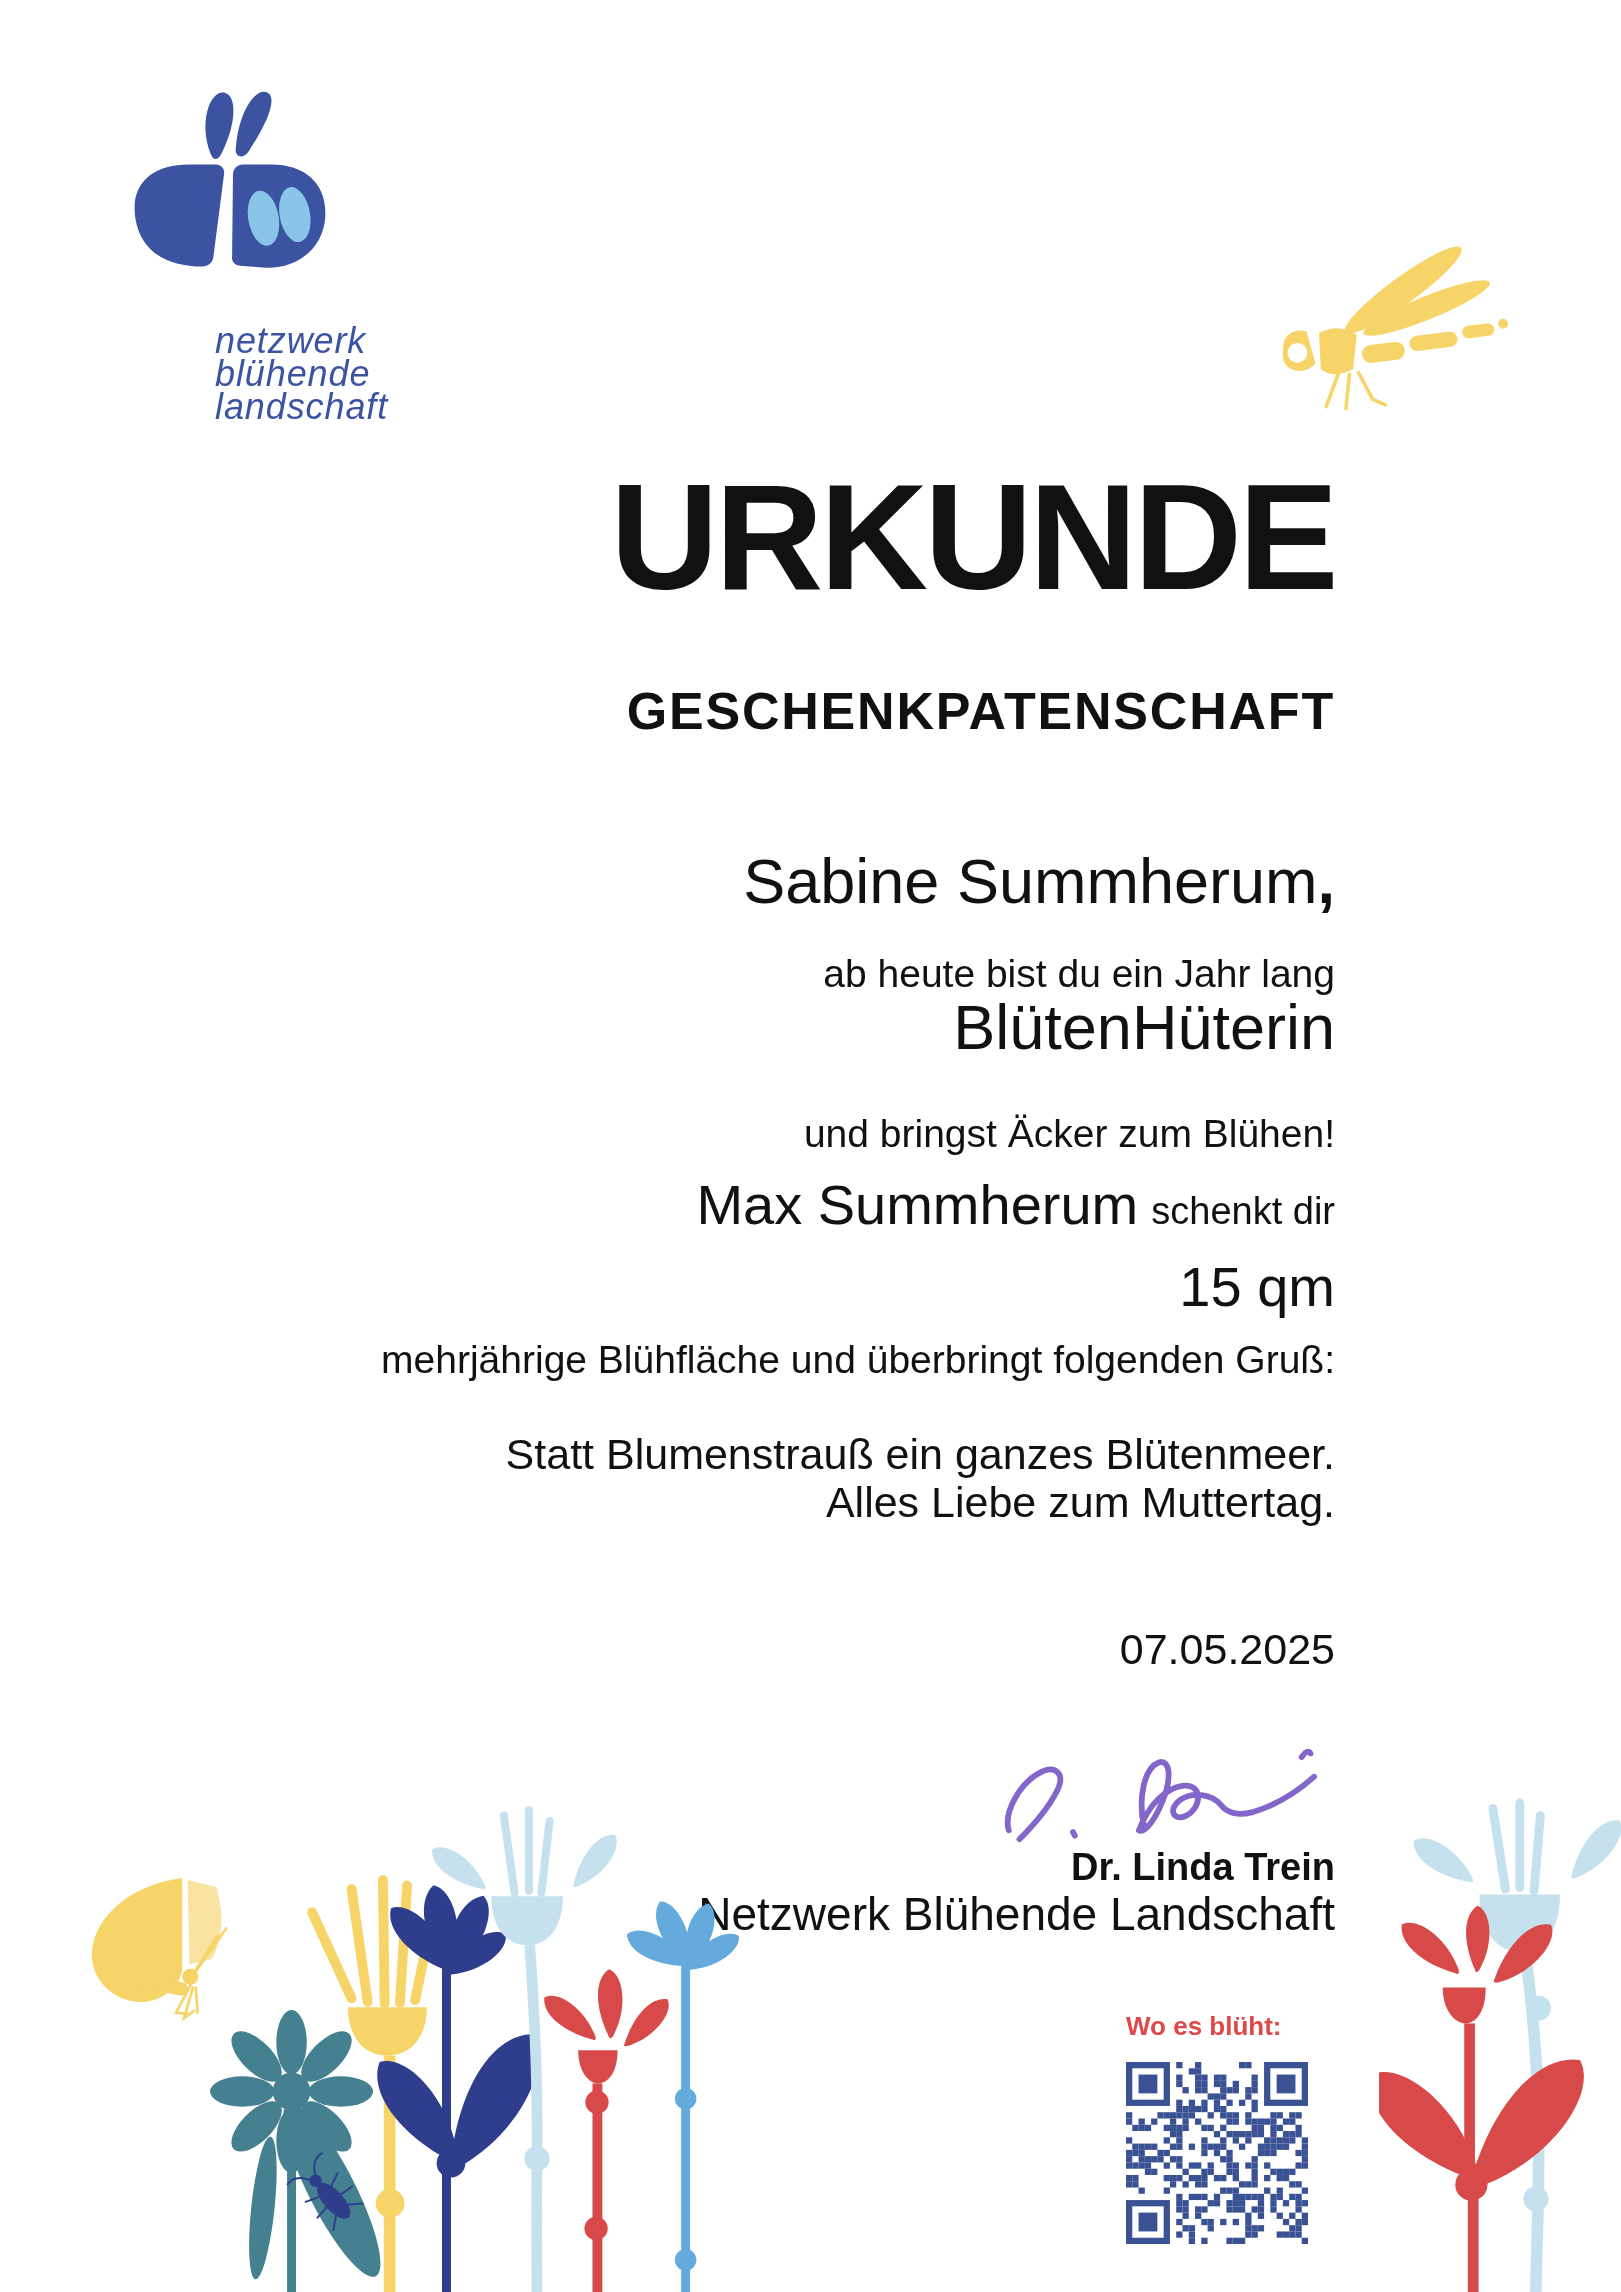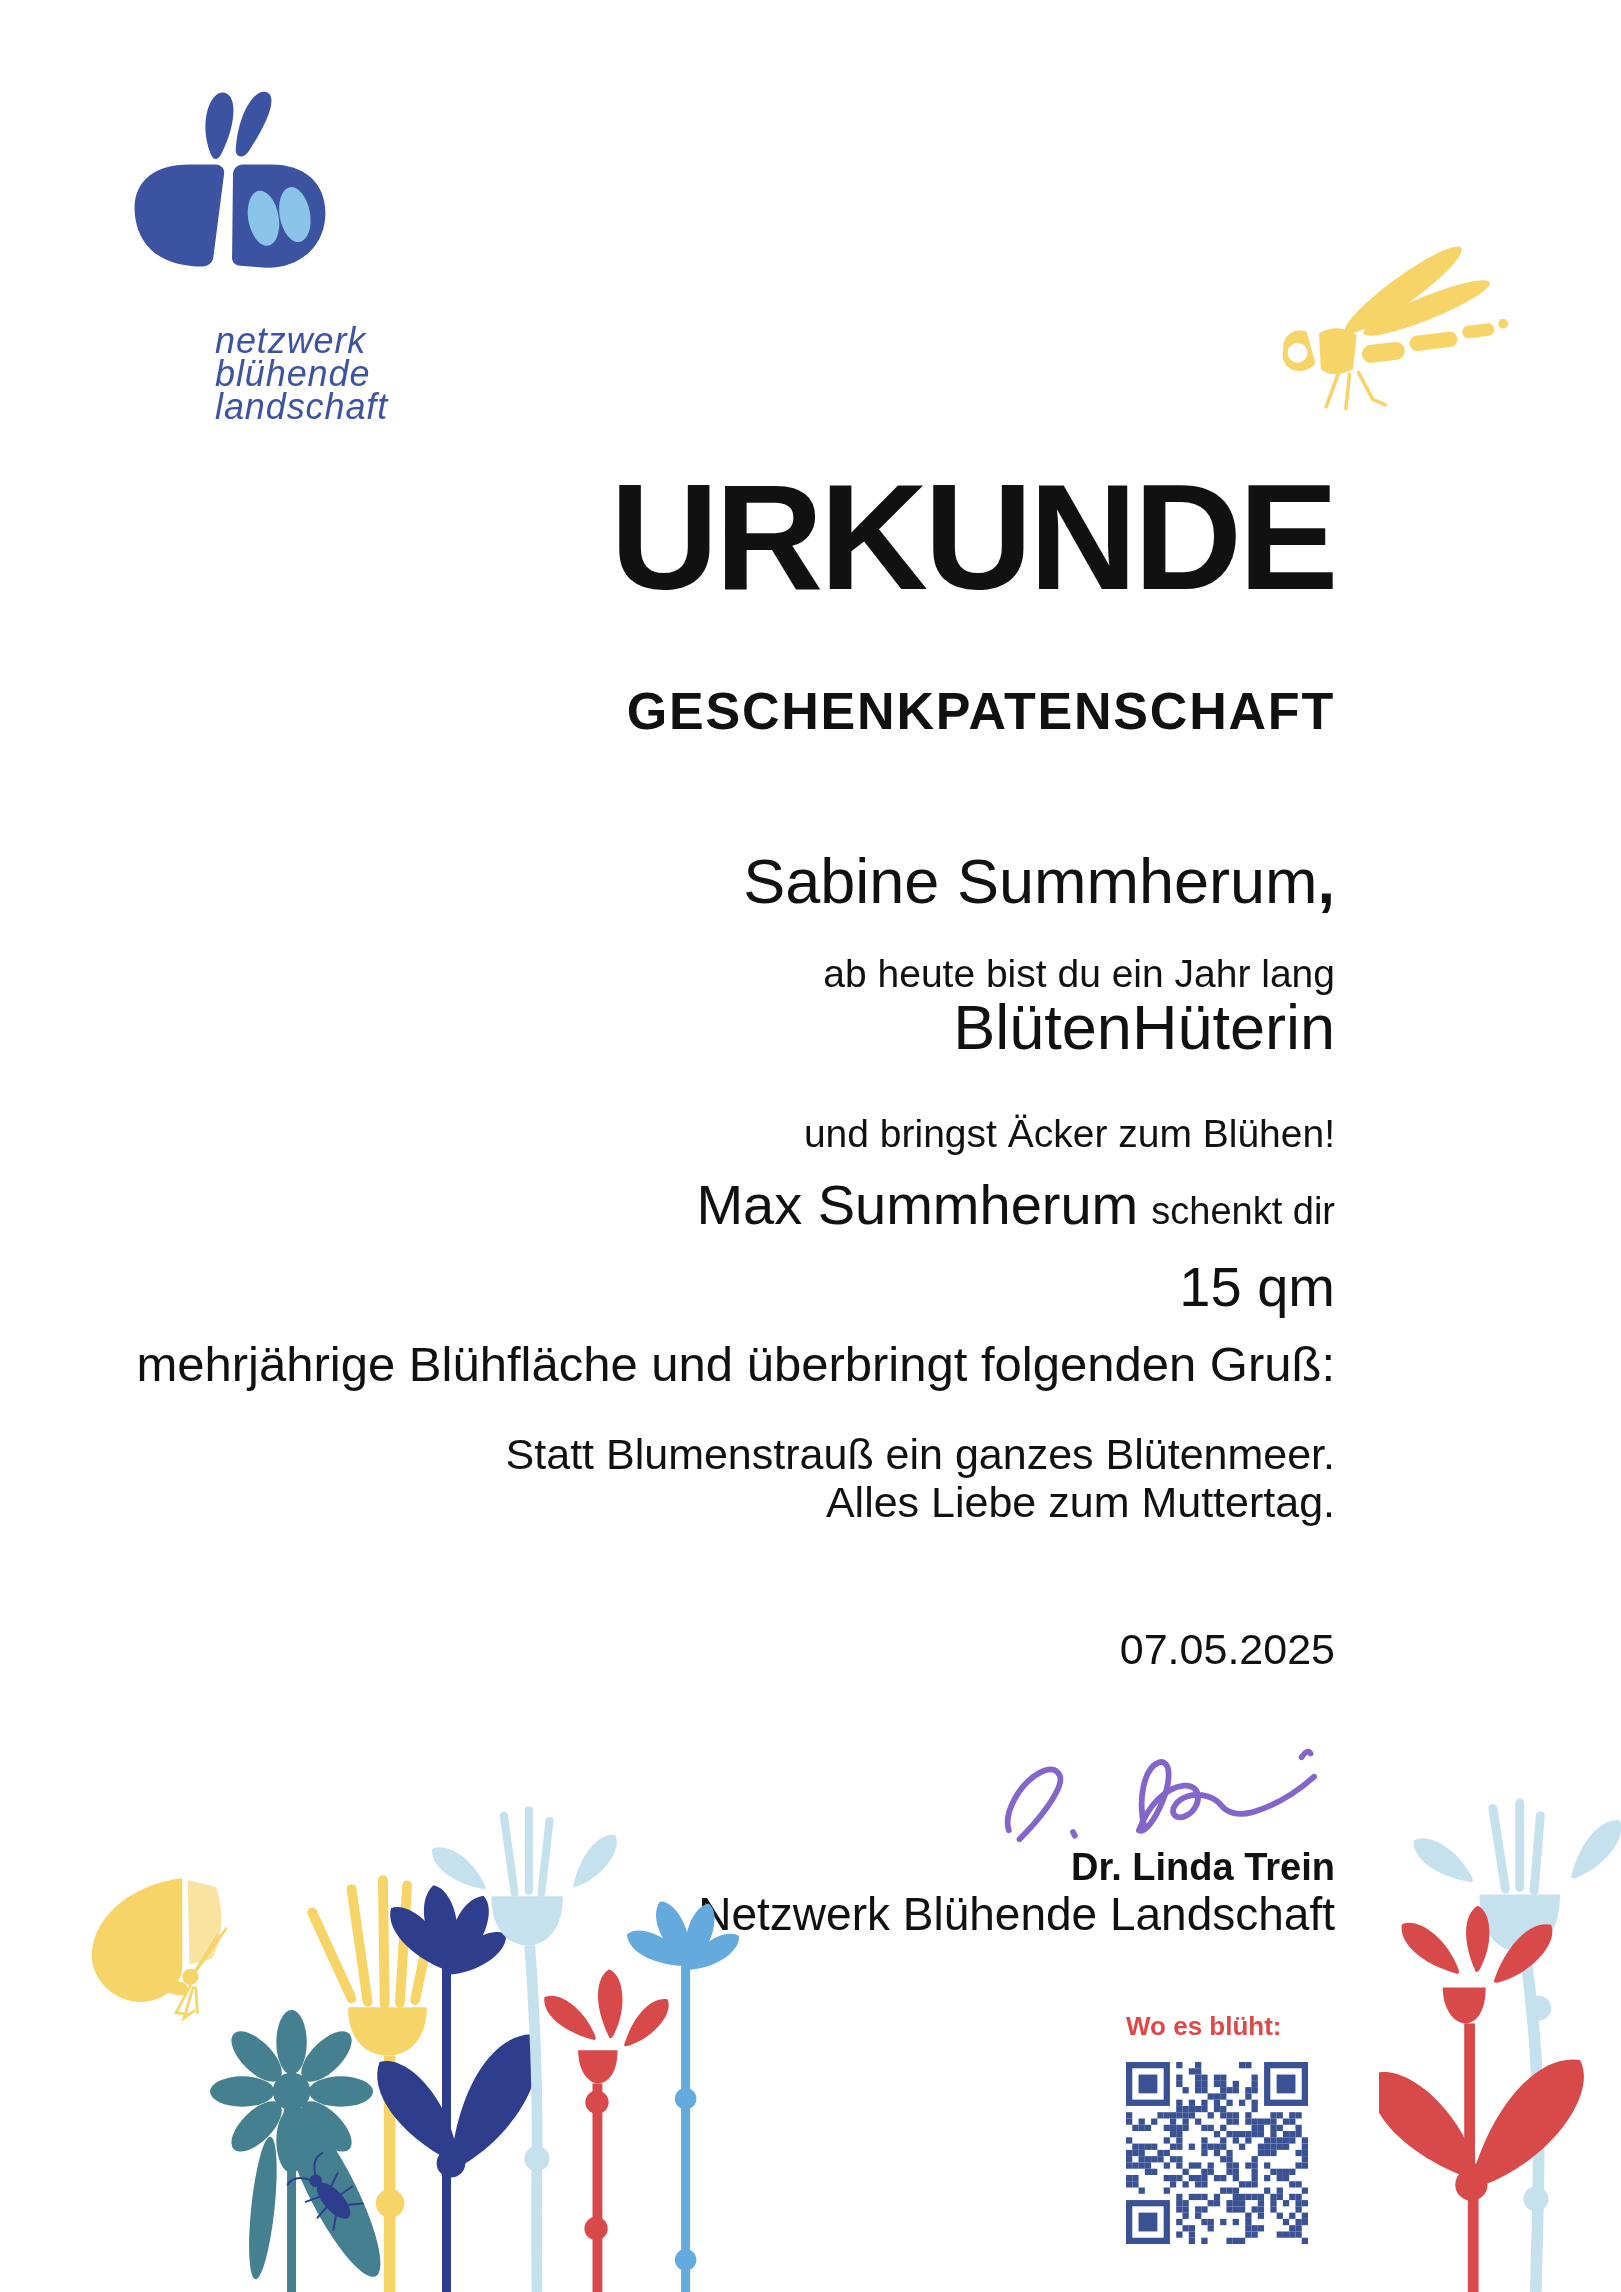--- a/index.html
+++ b/index.html
@@ -15,21 +15,21 @@
   .t-title{top:462px;font-size:150px;font-weight:700;letter-spacing:-3.6px;}
   .t-subtitle{top:665px;font-size:52px;font-weight:700;letter-spacing:1.8px;margin-top:20px;}
   .t-name{top:850px;font-size:63px;}
   .t-name .comma{font-weight:700;}
   .t-intro1{top:910px;font-size:39px;margin-top:44px;}
   .t-role{top:996px;font-size:63px;}
   .t-intro2{top:1114px;font-size:39px;}
   .t-donor{top:1177px;font-size:56px;}
   .t-donor .small{font-size:38px;margin-left:13px;}
   .t-area{top:1259px;font-size:56px;}
-  .t-intro3{top:1340px;font-size:49px;margin-left:15px;}
+  .t-intro3{top:1340px;font-size:39px;margin-left:15px;}
   .t-greet1{top:1433px;font-size:43px;}
   .t-greet2{top:1481px;font-size:43px;margin-left:16px;}
   .t-date{top:1628px;font-size:43px;}
   .t-signer{top:1848px;font-size:38px;font-weight:700;}
   .t-org{top:1891px;font-size:46px;}
   .logo-text{left:195px;top:324px;font-size:36px;font-style:italic;letter-spacing:0.9px;
              line-height:33px;color:var(--navy);font-weight:400;margin-left:20px;}
   .qr-label{left:1126px;top:2011px;font-size:26px;font-weight:700;color:var(--label-red);
             position:absolute;white-space:nowrap;}
   svg{display:block;}

